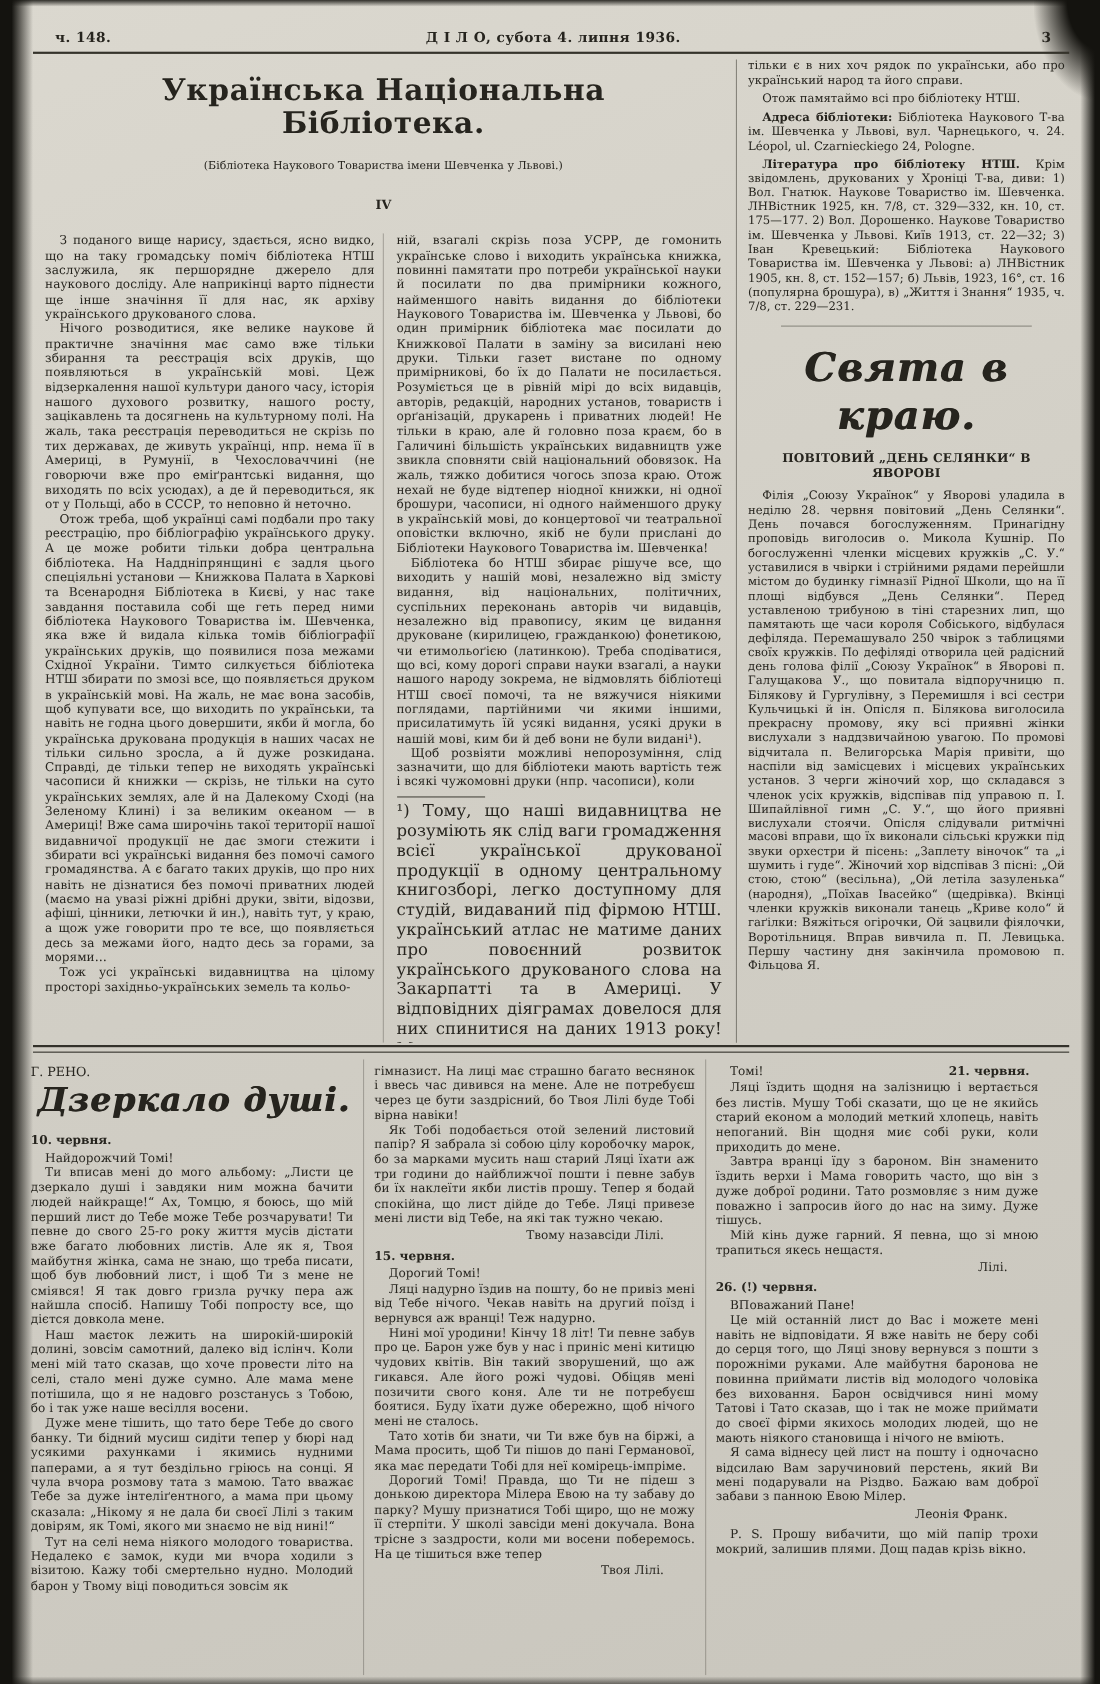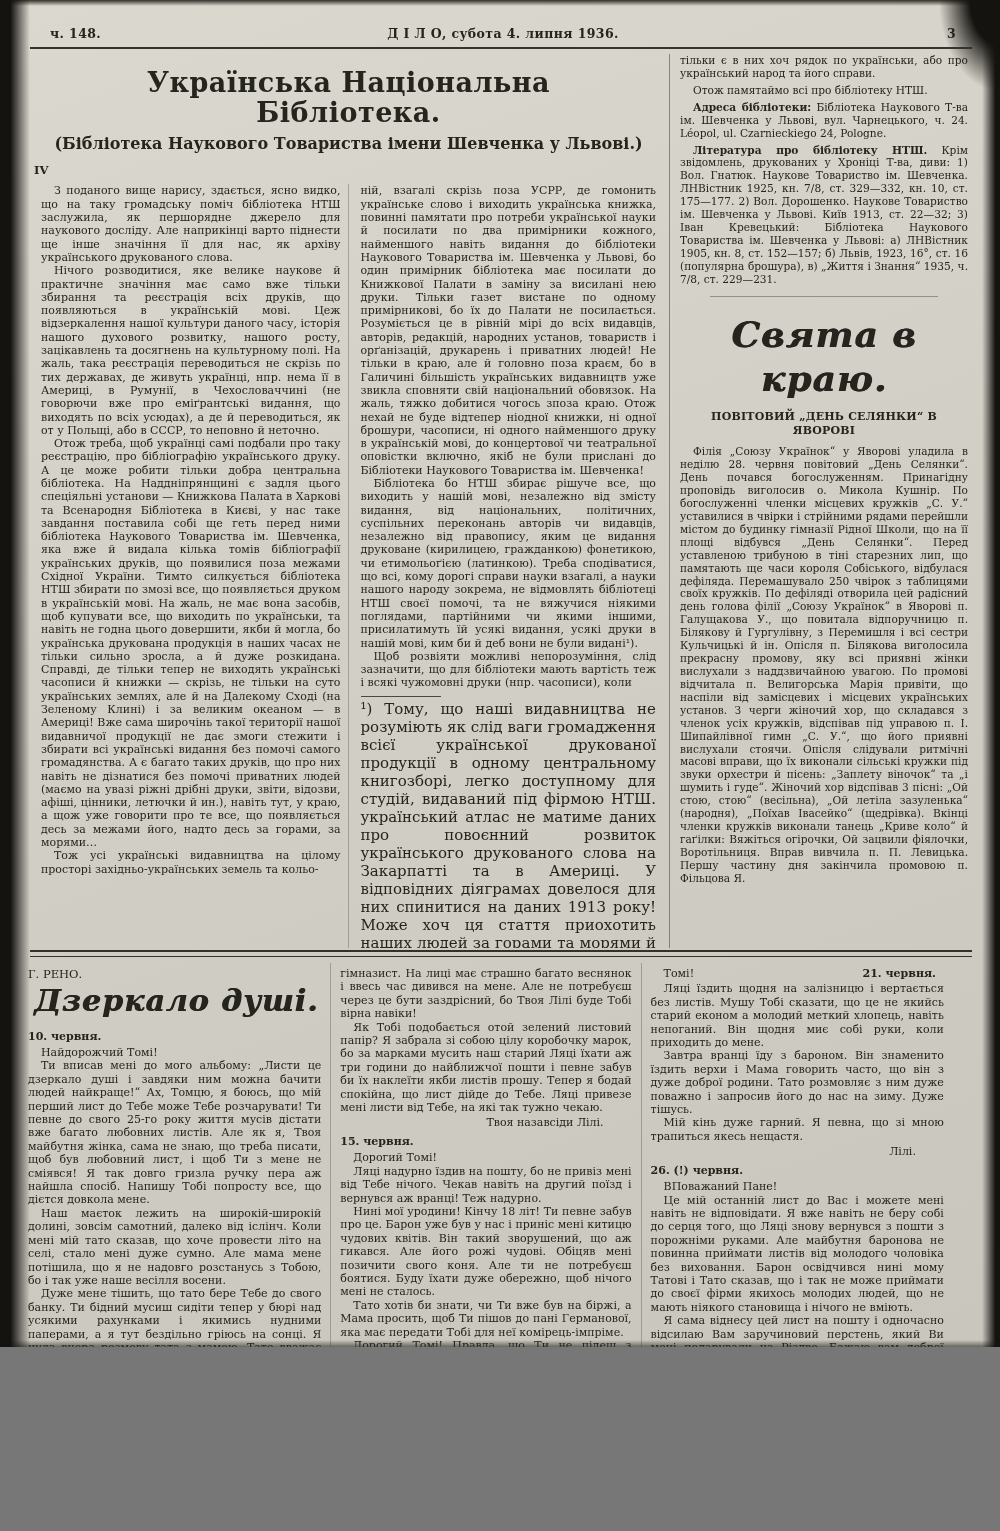--- a/index.html
+++ b/index.html
@@ -1,36 +1,36 @@
 <!DOCTYPE html>
 <html><head>
 <meta charset="utf-8">
 <style>
   html,body{margin:0;padding:0;background:#777;}
-  .page{position:relative;width:1000px;height:1347px;margin:0 auto;overflow:hidden;
+  .page{position:relative;width:1000px;height:1531px;margin:0 auto;overflow:hidden;
         background:linear-gradient(160deg,#dbd8cf 0%,#d2cfc6 45%,#c9c6bd 100%);
         color:#26241e;font-family:"DejaVu Serif","Liberation Serif",serif;}
   
   .edge{position:absolute;pointer-events:none;}
   .edge-left{left:0;top:0;bottom:0;width:30px;background:linear-gradient(to right,#14130f 35%,rgba(20,19,15,0) 100%);}
   .edge-right{right:0;top:0;bottom:0;width:18px;background:linear-gradient(to left,#14130f 25%,rgba(20,19,15,0) 100%);}
   .edge-top{left:0;top:0;right:0;height:6px;background:linear-gradient(to bottom,rgba(20,19,15,.85),rgba(20,19,15,0));}
   .edge-bottom{left:0;bottom:0;right:0;height:7px;background:linear-gradient(to top,rgba(20,19,15,.55),rgba(20,19,15,0));}
   .edge-corner-tr{right:0;top:0;width:60px;height:90px;background:radial-gradient(ellipse at top right,#14130f 35%,rgba(20,19,15,0) 72%);}
 
   .header{position:absolute;top:26px;left:50px;right:44px;display:grid;grid-template-columns:1fr auto 1fr;
           font-size:12.5px;font-weight:bold;letter-spacing:.4px;}
   .header .h-right{text-align:right;}
   .header-rule{position:absolute;top:47px;left:30px;right:28px;border-top:2px solid #35332b;}
 
   .top-section{position:absolute;top:54px;left:34px;width:934px;height:894px;display:flex;}
-  .main-article{width:636px;border-right:1px solid rgba(53,51,43,.5);display:flex;flex-direction:column;padding-right:6px;box-sizing:border-box;}
+  .main-article{width:636px;border-right:1px solid rgba(53,51,43,.5);display:flex;flex-direction:column;padding-right:6px;box-sizing:border-box;gap:12px;}
   .article-title{margin:14px 30px 4px;font-size:27px;line-height:1.12;text-align:center;font-weight:bold;letter-spacing:.5px;}
-  .article-subtitle{text-align:center;font-size:16px;font-weight:bold;margin:2px 0 10px;}
-  .chapter{font-size:11.5px;font-weight:bold;margin:0 0 7px;}
+  .article-subtitle{text-align:center;font-size:10px;font-weight:normal;margin:2px 0 10px;}
+  .chapter{text-align:center;font-size:11.5px;font-weight:bold;margin:0 0 7px;}
   .cols{display:flex;flex:1;overflow:hidden;}
   .col{width:50%;padding:0 7px;font-size:11px;line-height:1.21;text-align:justify;box-sizing:border-box;}
   .col.first{border-right:1px solid rgba(53,51,43,.3);}
   .col.second{display:flex;flex-direction:column;padding-left:12px;}
   .col p{margin:0;}
   p.ind{text-indent:13px;}
   .footnote{margin-top:auto;font-size:15px;line-height:1.2;text-align:justify;padding-bottom:2px;}
   .footnote-rule{width:80px;border-top:1px solid #4a4840;margin:6px 0 3px;}
 
   .right-col{flex:1;padding-left:10px;font-size:10.6px;line-height:1.22;text-align:justify;overflow:hidden;box-sizing:border-box;}
@@ -124,21 +124,21 @@
       <p class="ind">Найдорожчий Томі!</p>
       <p class="ind">Ти вписав мені до мого альбому: „Листи це дзеркало душі і завдяки ним можна бачити людей найкраще!“ Ах, Томцю, я боюсь, що мій перший лист до Тебе може Тебе розчарувати! Ти певне до свого 25-го року життя мусів дістати вже багато любовних листів. Але як я, Твоя майбутня жінка, сама не знаю, що треба писати, щоб був любовний лист, і щоб Ти з мене не сміявся! Я так довго гризла ручку пера аж найшла спосіб. Напишу Тобі попросту все, що дієтся довкола мене.</p>
       <p class="ind">Наш маєток лежить на широкій-широкій долині, зовсім самотний, далеко від іслінч. Коли мені мій тато сказав, що хоче провести літо на селі, стало мені дуже сумно. Але мама мене потішила, що я не надовго розстанусь з Тобою, бо і так уже наше весілля восени.</p>
       <p class="ind">Дуже мене тішить, що тато бере Тебе до свого банку. Ти бідний мусиш сидіти тепер у бюрі над усякими рахунками і якимись нудними паперами, а я тут бездільно гріюсь на сонці. Я чула вчора розмову тата з мамою. Тато вважає Тебе за дуже інтеліґентного, а мама при цьому сказала: „Нікому я не дала би своєї Лілі з таким довірям, як Томі, якого ми знаємо не від нині!“</p>
       <p class="ind">Тут на селі нема ніякого молодого товариства. Недалеко є замок, куди ми вчора ходили з візитою. Кажу тобі смертельно нудно. Молодий барон у Твому віці поводиться зовсім як</p>
     </div>
 
     <div class="b-col mid">
       <p>гімназист. На лиці має страшно багато веснянок і ввесь час дивився на мене. Але не потребуєш через це бути заздрісний, бо Твоя Лілі буде Тобі вірна навіки!</p>
       <p class="ind">Як Тобі подобається отой зелений листовий папір? Я забрала зі собою цілу коробочку марок, бо за марками мусить наш старий Ляці їхати аж три години до найближчої пошти і певне забув би їх наклеїти якби листів прошу. Тепер я бодай спокійна, що лист дійде до Тебе. Ляці привезе мені листи від Тебе, на які так тужно чекаю.</p>
-      <div class="sig-right">Твоя назавсіди Лілі.</div>
+      <div class="sig-right">Твому назавсіди Лілі.</div>
       <div class="date-right">15. червня.</div>
       <p class="ind">Дорогий Томі!</p>
       <p class="ind">Ляці надурно їздив на пошту, бо не привіз мені від Тебе нічого. Чекав навіть на другий поїзд і вернувся аж вранці! Теж надурно.</p>
       <p class="ind">Нині мої уродини! Кінчу 18 літ! Ти певне забув про це. Барон уже був у нас і приніс мені китицю чудових квітів. Він такий зворушений, що аж гикався. Але його рожі чудові. Обіцяв мені позичити свого коня. Але ти не потребуєш боятися. Буду їхати дуже обережно, щоб нічого мені не сталось.</p>
       <p class="ind">Тато хотів би знати, чи Ти вже був на біржі, а Мама просить, щоб Ти пішов до пані Германової, яка має передати Тобі для неї комірець-імпріме.</p>
       <p class="ind">Дорогий Томі! Правда, що Ти не підеш з донькою директора Мілера Евою на ту забаву до парку? Мушу признатися Тобі щиро, що не можу її стерпіти. У школі завсіди мені докучала. Вона трісне з заздрости, коли ми восени поберемось. На це тішиться вже тепер</p>
       <div class="sig-right">Твоя Лілі.</div>
     </div>
 
     <div class="b-col">

